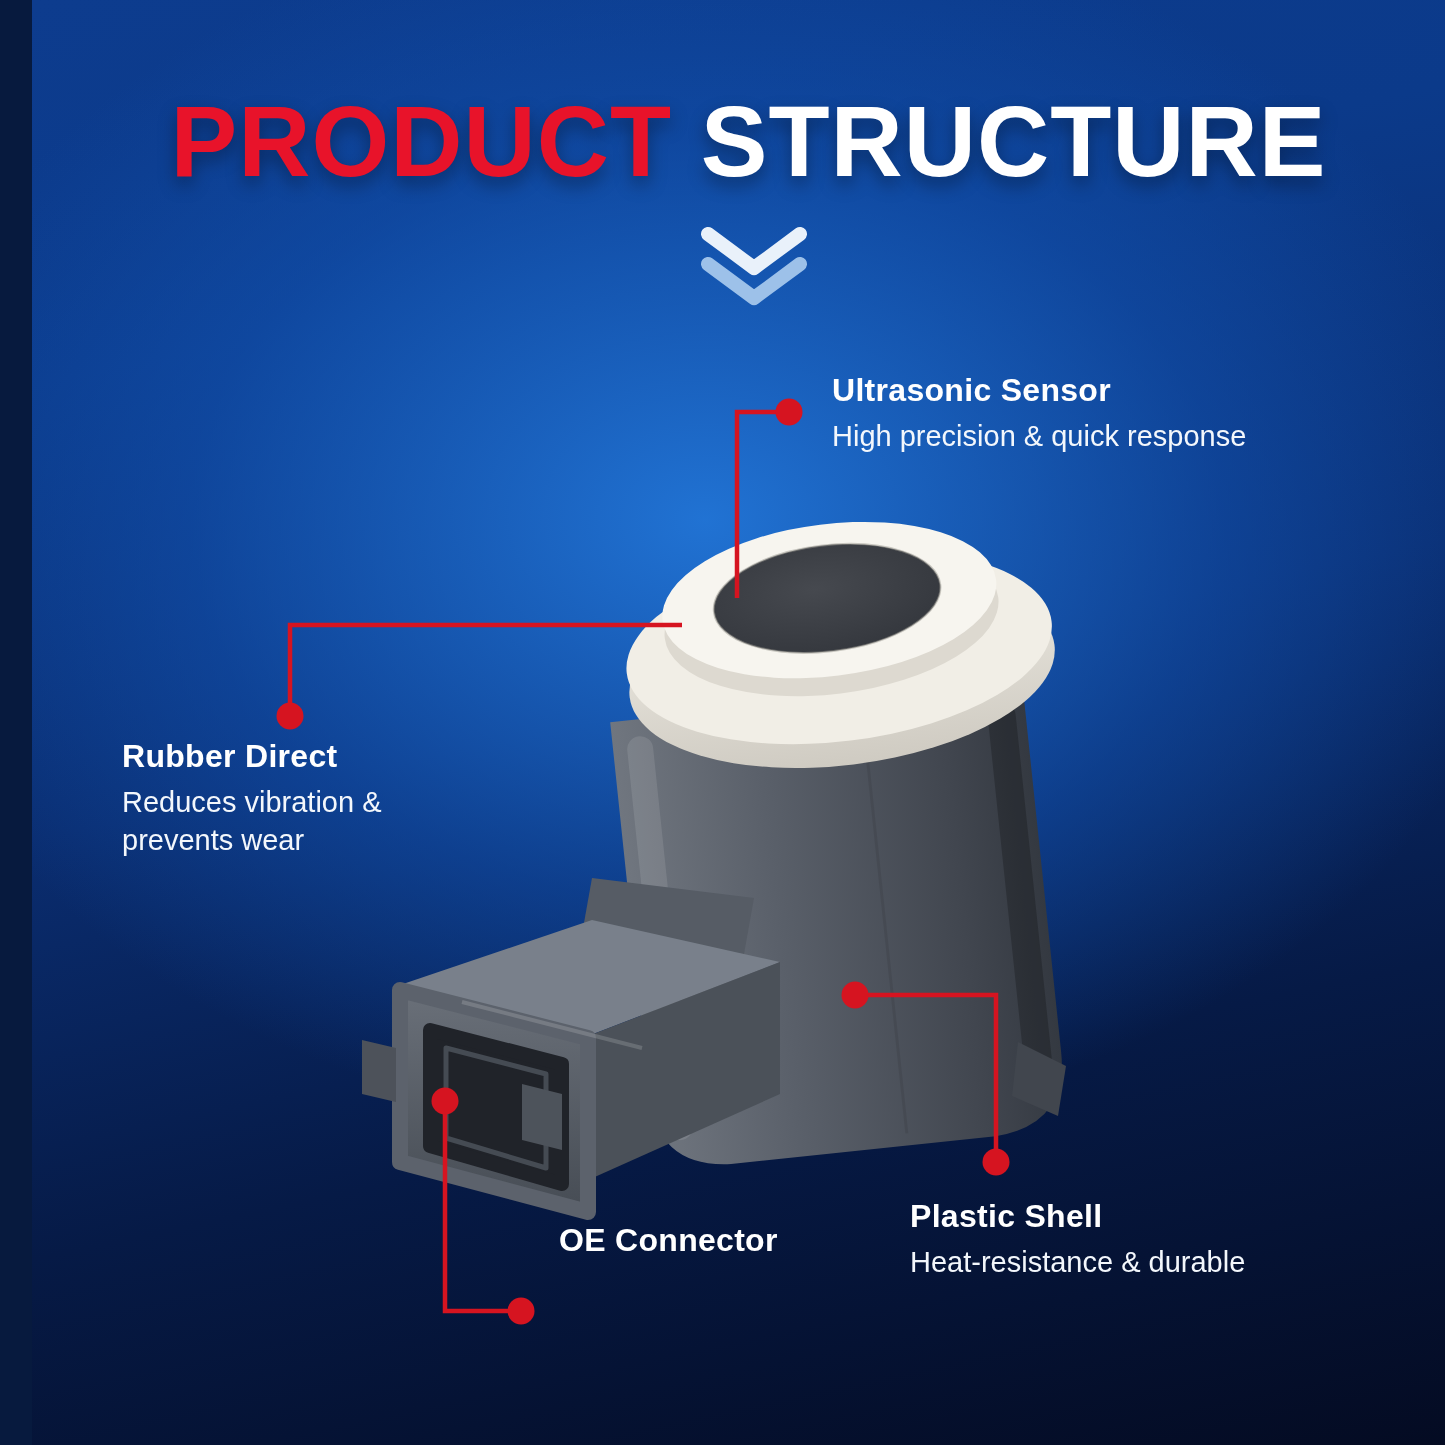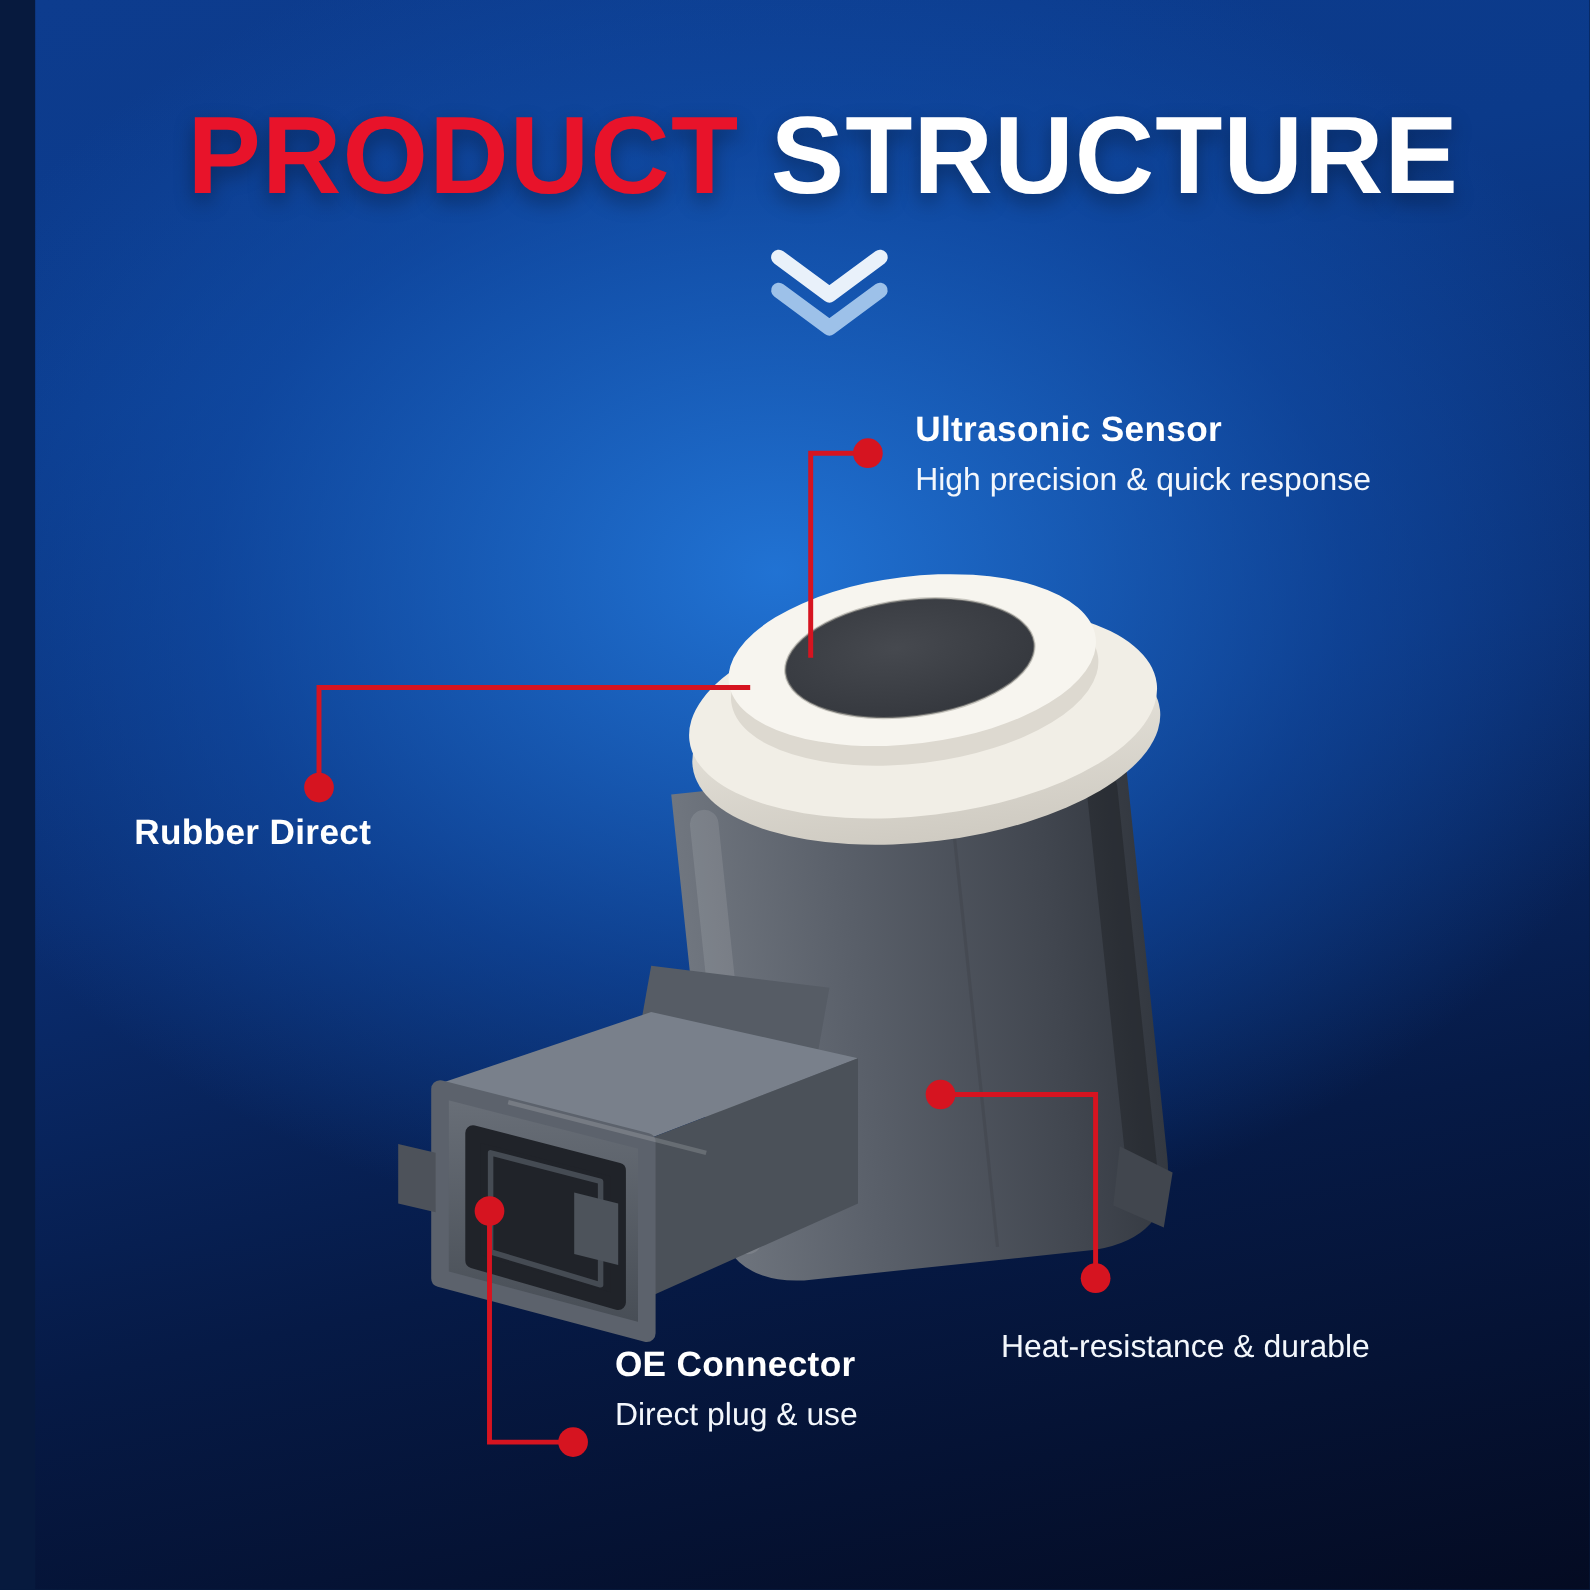--- a/index.html
+++ b/index.html
@@ -118,24 +118,28 @@
     </g>
   </svg>
 
   <div class="callout ta-left" style="left:800px; top:372px;">
     <div class="c-title">Ultrasonic Sensor</div>
     <div class="c-desc">High precision &amp; quick response</div>
   </div>
 
   <div class="callout ta-left" style="left:90px; top:738px;">
     <div class="c-title">Rubber Direct</div>
+    <div class="c-desc">
+      <div>Reduces vibration &amp;</div>
+      <div>prevents wear</div>
+    </div>
   </div>
 
   <div class="callout ta-left" style="left:878px; top:1198px;">
+    <div class="c-title">Plastic Shell</div>
     <div class="c-desc">Heat-resistance &amp; durable</div>
   </div>
 
   <div class="callout ta-left" style="left:527px; top:1222px;">
     <div class="c-title">OE Connector</div>
-    <div class="c-desc">Direct plug &amp; use</div>
   </div>
 
 </div>
 
 </body></html>

